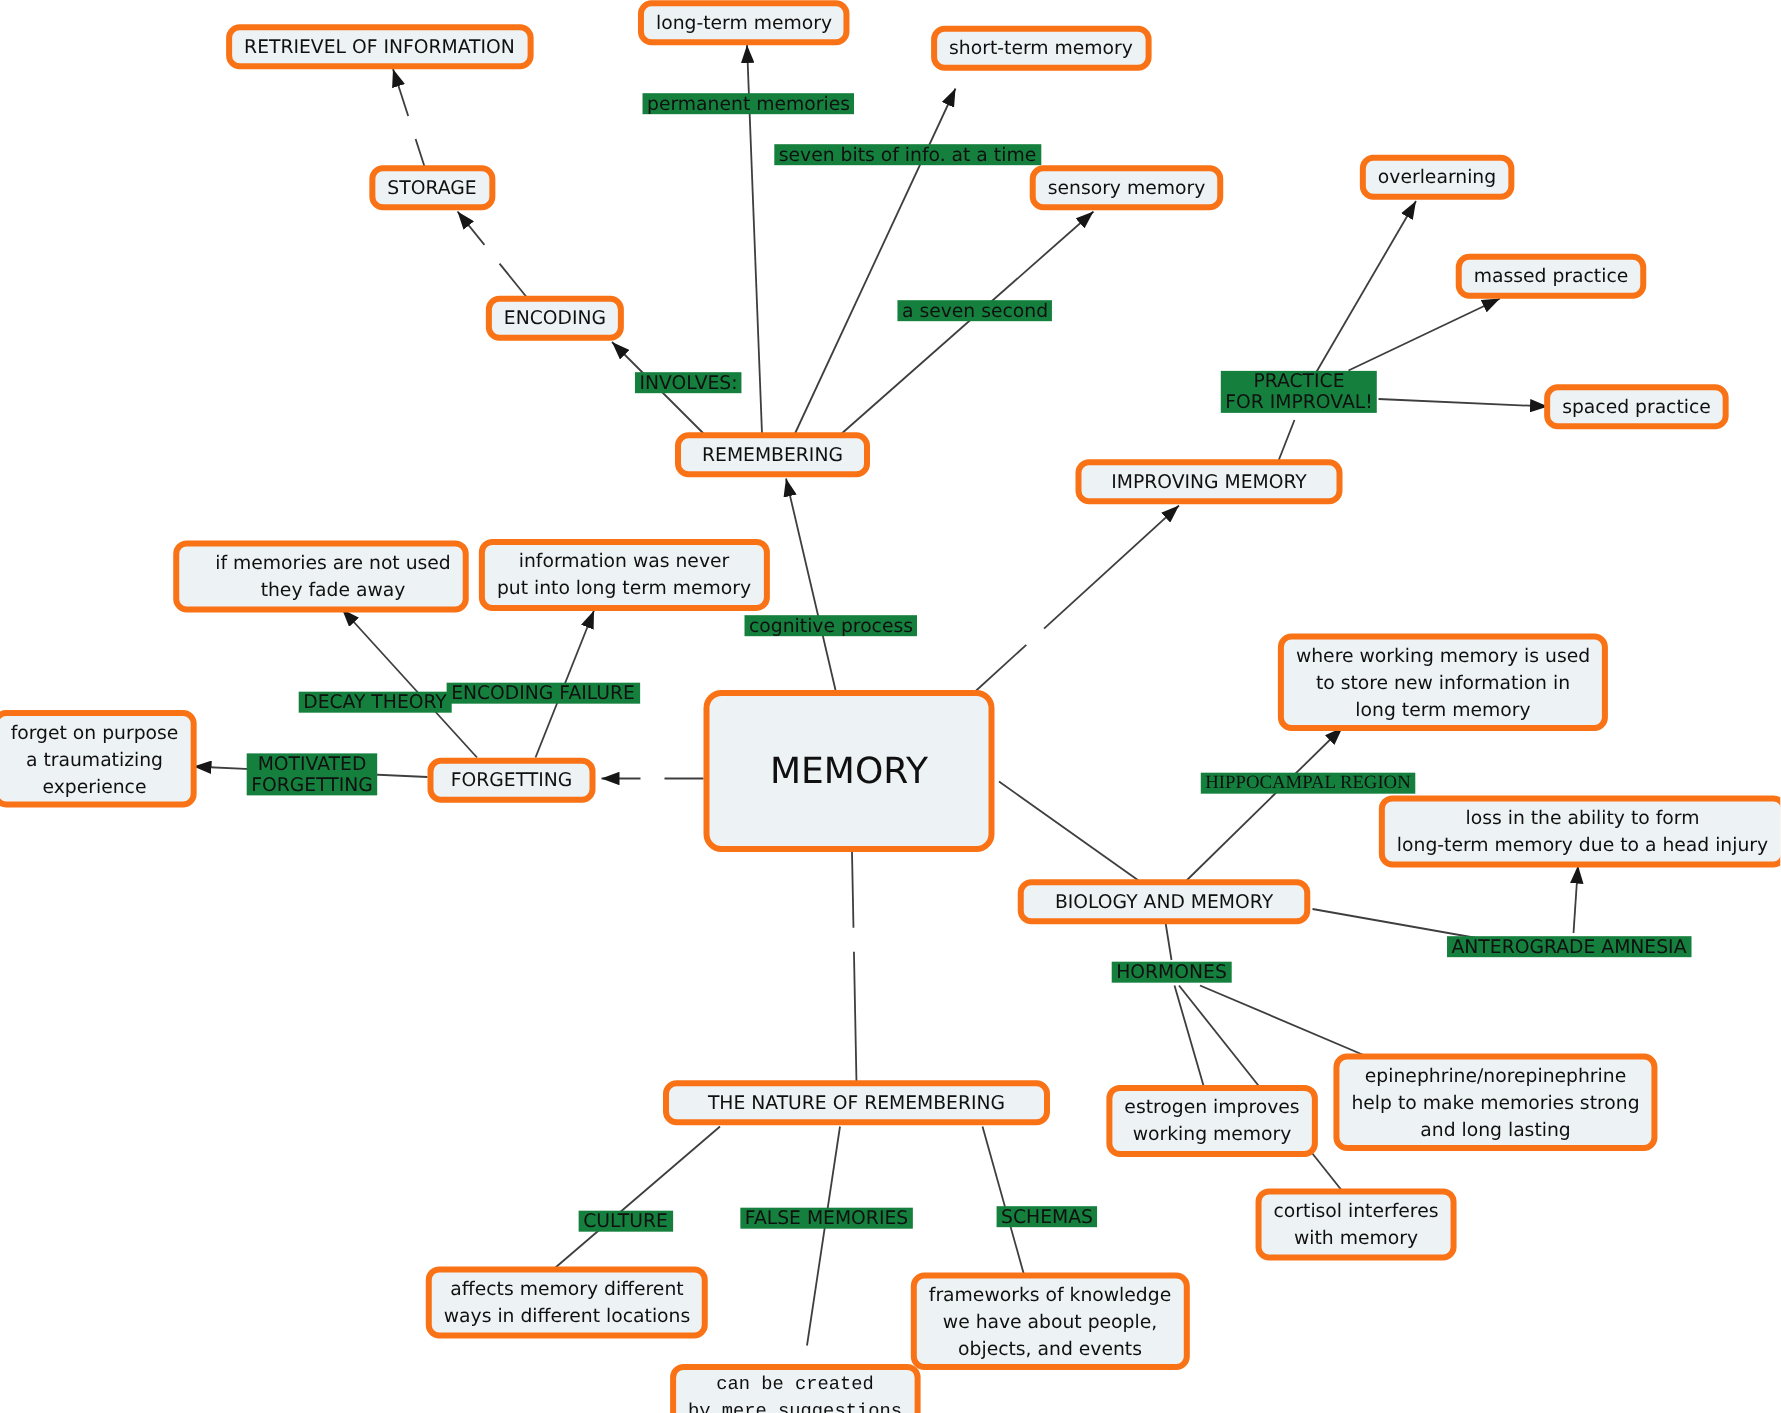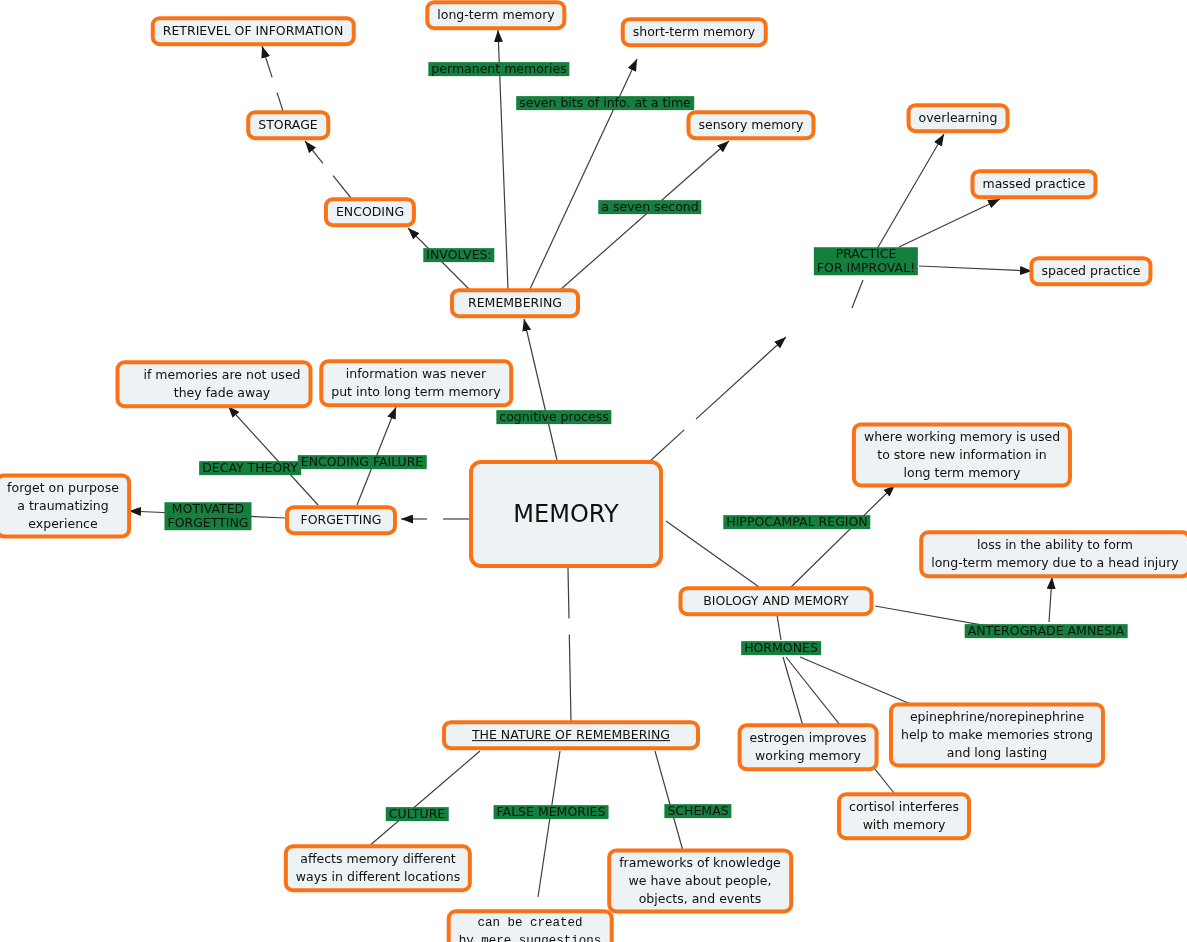--- a/index.html
+++ b/index.html
@@ -151,33 +151,34 @@
     <div class="phrase" style="left: 605px; top: 103px;">seven bits of info. at a time</div>
     <div class="phrase" style="left: 650px; top: 207px;">a seven second</div>
     <div class="phrase" style="left: 459px; top: 255px;">INVOLVES:</div>
     <div class="phrase" style="left: 866px; top: 261px;">PRACTICE
 FOR IMPROVAL!</div>
     <div class="phrase" style="left: 554px; top: 417px;">cognitive process</div>
     <div class="phrase" style="left: 250px; top: 468px;">DECAY THEORY</div>
     <div class="phrase" style="left: 362px; top: 462px;">ENCODING FAILURE</div>
     <div class="phrase" style="left: 208px; top: 516px;">MOTIVATED
 FORGETTING</div>
-    <div class="phrase" style="left: 797px; top: 522px;">HIPPOCAMPAL REGION</div>
+    <div class="phrase" style="left: 872px; top: 522px; font-family: Liberation Serif, serif;">HIPPOCAMPAL REGION</div>
     <div class="phrase" style="left: 1046px; top: 631px;">ANTEROGRADE AMNESIA</div>
     <div class="phrase" style="left: 781px; top: 648px;">HORMONES</div>
     <div class="phrase" style="left: 417px; top: 814px;">CULTURE</div>
     <div class="phrase" style="left: 551px; top: 812px;">FALSE MEMORIES</div>
     <div class="phrase" style="left: 698px; top: 811px;">SCHEMAS</div>
     <div class="node" style="left: 253px; top: 31px; min-width: 197px; min-height: 26px;">RETRIEVEL OF INFORMATION</div>
     <div class="node" style="left: 288px; top: 125px; min-width: 77px; min-height: 28px;">STORAGE</div>
     <div class="node" style="left: 370px; top: 212px; min-width: 81px; min-height: 28px;">ENCODING</div>
     <div class="node" style="left: 496px; top: 15px; min-width: 129px; min-height: 26px;">long-term memory</div>
     <div class="node" style="left: 649px; top: 32px; min-width: 135px; min-height: 26px; margin-left: 45px;">short-term memory</div>
     <div class="node" style="left: 751px; top: 125px; min-width: 117px; min-height: 27px;">sensory memory</div>
     <div class="node" style="left: 515px; top: 303px; min-width: 130px; min-height: 27px;">REMEMBERING</div>
+    <div class="node" style="left: 806px; top: 321px; min-width: 178px; min-height: 26px;">IMPROVING MEMORY</div>
     <div class="node" style="left: 958px; top: 118px; min-width: 90px; min-height: 27px;">overlearning</div>
     <div class="node" style="left: 1034px; top: 184px; min-width: 114px; min-height: 27px;">massed practice</div>
     <div class="node" style="left: 1091px; top: 271px; min-width: 112px; min-height: 27px;">spaced practice</div>
     <div class="node" style="left: 214px; top: 384px; min-width: 167px; min-height: 41px; padding-left: 24px;">if memories are not used
 they fade away</div>
     <div class="node" style="left: 416px; top: 383px; min-width: 178px; min-height: 42px;">information was never
 put into long term memory</div>
     <div class="node" style="left: 63px; top: 506px; min-width: 123px; min-height: 56px;">forget on purpose
 a traumatizing
 experience</div>
@@ -189,21 +190,21 @@
     <div class="node" style="left: 1055px; top: 554px; min-width: 256px; min-height: 43px;">loss in the ability to form
 long-term memory due to a head injury</div>
     <div class="node" style="left: 776px; top: 601px; min-width: 195px; min-height: 27px;">BIOLOGY AND MEMORY</div>
     <div class="node" style="left: 808px; top: 747px; min-width: 130px; min-height: 45px;">estrogen improves
 working memory</div>
     <div class="node" style="left: 997px; top: 735px; min-width: 200px; min-height: 56px;">epinephrine/norepinephrine
 help to make memories strong
 and long lasting</div>
     <div class="node" style="left: 904px; top: 816px; min-width: 122px; min-height: 43px;">cortisol interferes
 with memory</div>
-    <div class="node" style="left: 571px; top: 735px; min-width: 258px; min-height: 27px; text-decoration: underline;">THE NATURE OF REMEMBERING</div>
+    <div class="node" style="left: 571px; top: 735px; min-width: 258px; min-height: 27px;">THE NATURE OF REMEMBERING</div>
     <div class="node" style="left: 378px; top: 868px; min-width: 174px; min-height: 42px;">affects memory different
 ways in different locations</div>
     <div class="node" style="left: 530px; top: 933px; min-width: 150px; min-height: 42px; font-family: Liberation Mono, monospace;">can be created
 by mere suggestions</div>
     <div class="node" style="left: 700px; top: 881px; min-width: 166px; min-height: 58px;">frameworks of knowledge
 we have about people,
 objects, and events</div>
   </div>
 
 </body></html>

